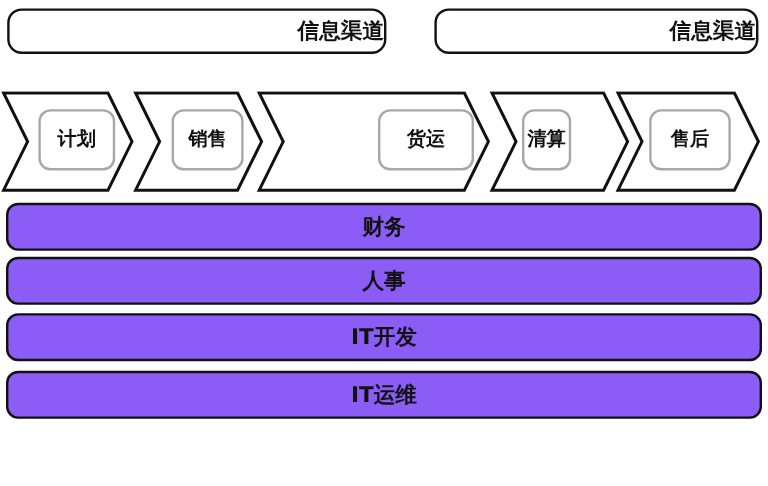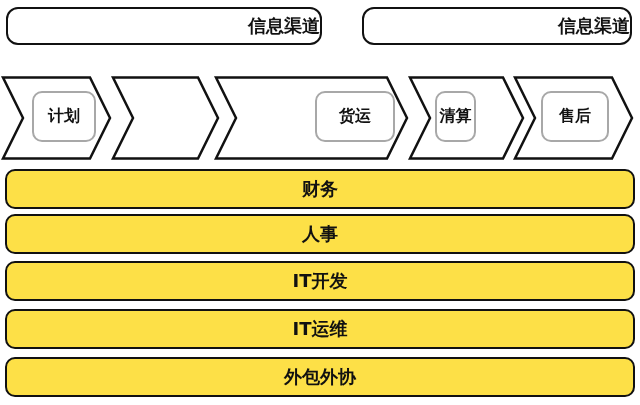--- a/index.html
+++ b/index.html
@@ -73,21 +73,21 @@
 
   
   .bar {
     position: absolute;
     left: 5px;
     width: 630px;
     height: 40px;
     box-sizing: border-box;
     border: 2.5px solid #111111;
     border-radius: 10px;
-    background: #fde047;
+    background: #8b5cf6;
     display: flex;
     align-items: center;
     justify-content: center;
     font-size: 18px;
     font-weight: 600;
     text-align: right;
   }
   .bar-1 { top: 169px; }
   .bar-2 { top: 214px; }
   .bar-3 { top: 261px; }
@@ -112,20 +112,23 @@
     <polygon points="3,1.5 90,1.5 110,42 90,82.5 3,82.5 23,42"></polygon>
     <polygon points="113,1.5 198,1.5 218,42 198,82.5 113,82.5 133,42"></polygon>
     <polygon points="216,1.5 387,1.5 407,42 387,82.5 216,82.5 236,42"></polygon>
     <polygon points="410,1.5 503,1.5 523,42 503,82.5 410,82.5 430,42"></polygon>
     <polygon points="515,1.5 612,1.5 632,42 612,82.5 515,82.5 535,42"></polygon>
   </svg>
 
   <div class="step-box sb-plan">
     <span class="label">计划</span>
   </div>
+  <div class="step-box sb-sales">
+    <span class="label">销售</span>
+  </div>
   <div class="step-box sb-freight">
     <span class="label">货运</span>
   </div>
   <div class="step-box sb-settlement">
     <span class="label">清算</span>
   </div>
   <div class="step-box sb-aftersales">
     <span class="label">售后</span>
   </div>
 
@@ -134,17 +137,14 @@
   </div>
   <div class="bar bar-2">
     <span class="label">人事</span>
   </div>
   <div class="bar bar-3">
     <span class="label">IT开发</span>
   </div>
   <div class="bar bar-4">
     <span class="label">IT运维</span>
   </div>
-  <div class="bar bar-5">
-    <span class="label">外包外协</span>
-  </div>
 
 </div>
 
 </body></html>

